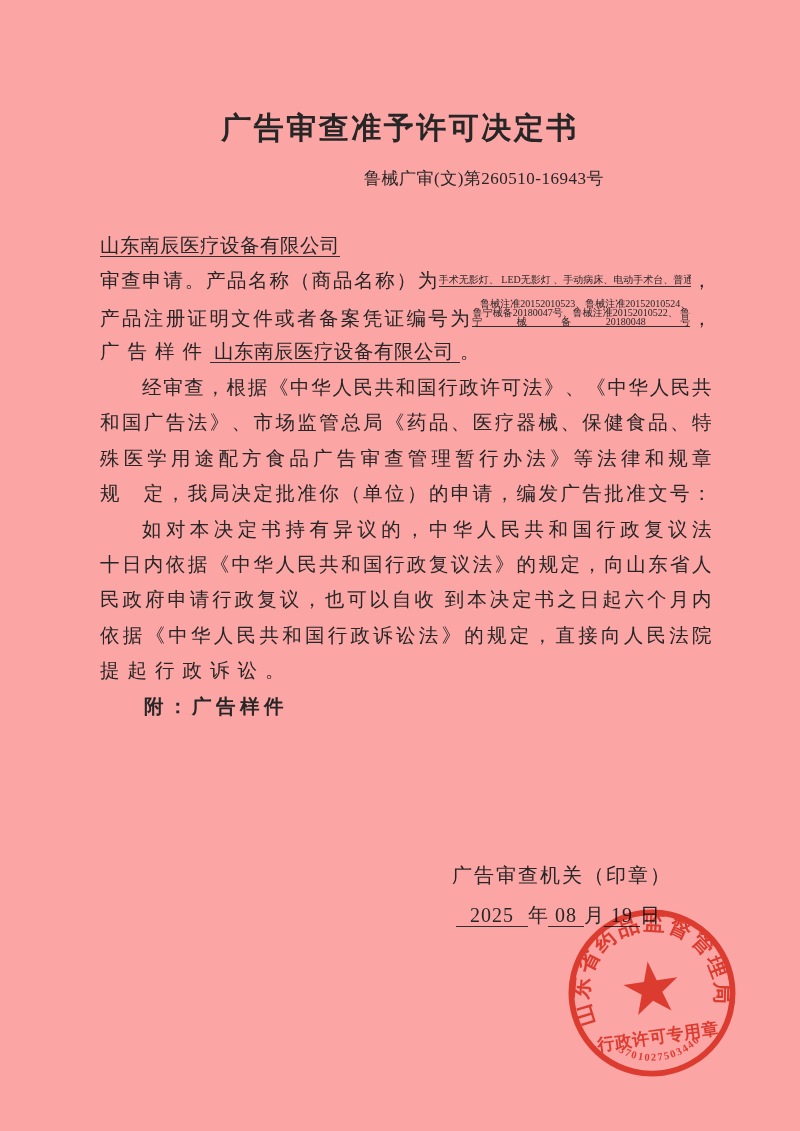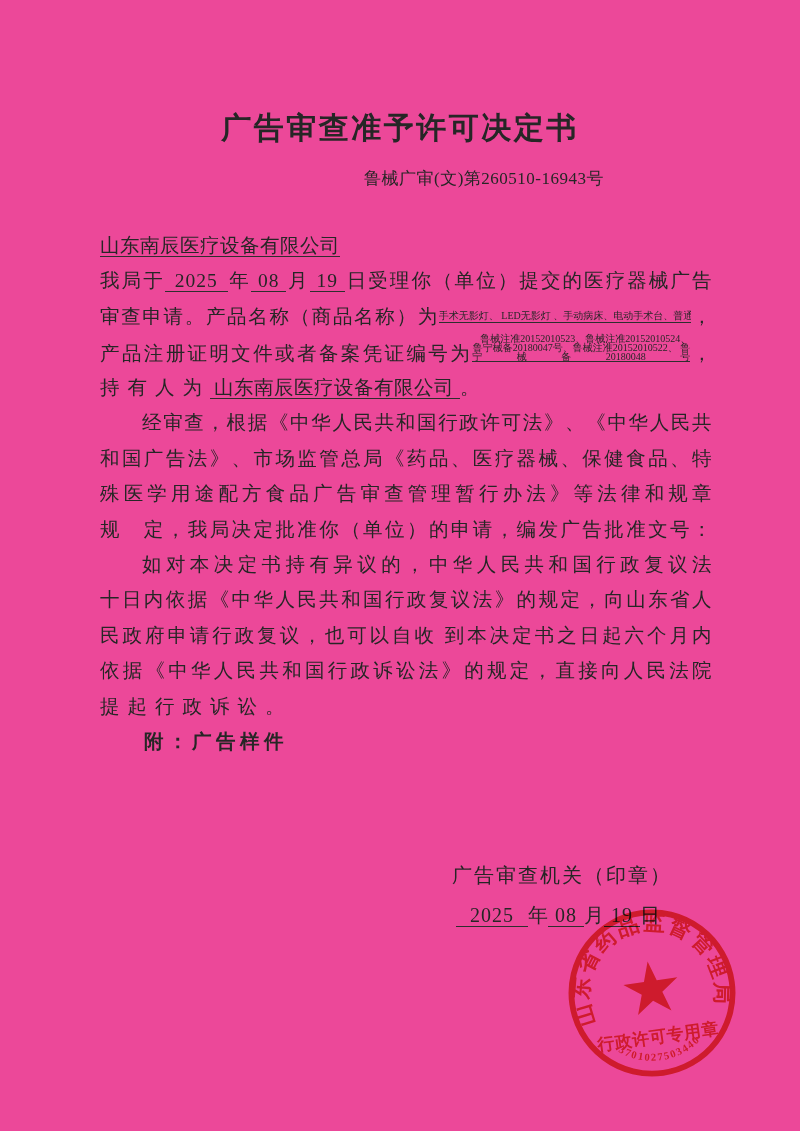--- a/index.html
+++ b/index.html
@@ -1,20 +1,20 @@
 <!DOCTYPE html>
 <html><head>
 <meta charset="utf-8">
 <style>
   html,body{margin:0;padding:0;background:#e8e8e8;}
   .page{
     position:relative;
     width:800px;height:1131px;
     margin:0 auto;
-    background:#ec4899;
+    background:#fca5a5;
     font-family:"Liberation Serif","DejaVu Serif",serif;
     color:#262626;
     overflow:hidden;
   }
   .title{
     position:absolute;top:108px;left:0;width:100%;
     text-align:center;
     font-size:30px;font-weight:bold;letter-spacing:2.5px;
   }
   .docno{
@@ -72,27 +72,26 @@
 <div class="page">
 
   <div class="title">广告审查准予许可决定书</div>
 
   <div class="docno">鲁械广审(文)第260510-16943号</div>
 
   <div class="body">
 
     <div class="line recipient-line"><span class="u">山东南辰医疗设备有限公司</span></div>
 
-    <div class="line just"><span>我局于</span><span class="u num">2025</span><span>年</span><span class="u num-sm">08</span><span>月</span><span class="u num-sm">19</span><span>日受理你（单位）提交的医疗器械广告</span></div>
 
     <div class="line just"><span>审查申请。产品名称（商品名称）为</span><span class="products">手术无影灯、 LED无影灯 、手动病床、电动手术台、普通病床</span><span>，</span></div>
 
     <div class="line just"><span>产品注册证明文件或者备案凭证编号为</span><span class="regnos">鲁械注准20152010523、鲁械注准20152010524、鲁宁械备20180047号、鲁械注准20152010522、 鲁宁械备20180048号</span><span>，</span></div>
 
-    <div class="line"><span class="holder-label">持有人为</span><span class="u holder-name">山东南辰医疗设备有限公司</span><span>。</span></div>
+    <div class="line"><span class="holder-label">广告样件</span><span class="u holder-name">山东南辰医疗设备有限公司</span><span>。</span></div>
 
     <div class="line just indent">经审查，根据《中华人民共和国行政许可法》、《中华人民共</div>
     <div class="line just">和国广告法》、市场监管总局《药品、医疗器械、保健食品、特</div>
     <div class="line just">殊医学用途配方食品广告审查管理暂行办法》等法律和规章</div>
     <div class="line just">规　定，我局决定批准你（单位）的申请，编发广告批准文号：</div>
 
 
     <div class="line just indent">如对本决定书持有异议的，中华人民共和国行政复议法</div>
     <div class="line just">十日内依据《中华人民共和国行政复议法》的规定，向山东省人</div>
     <div class="line just">民政府申请行政复议，也可以自收 到本决定书之日起六个月内</div>

